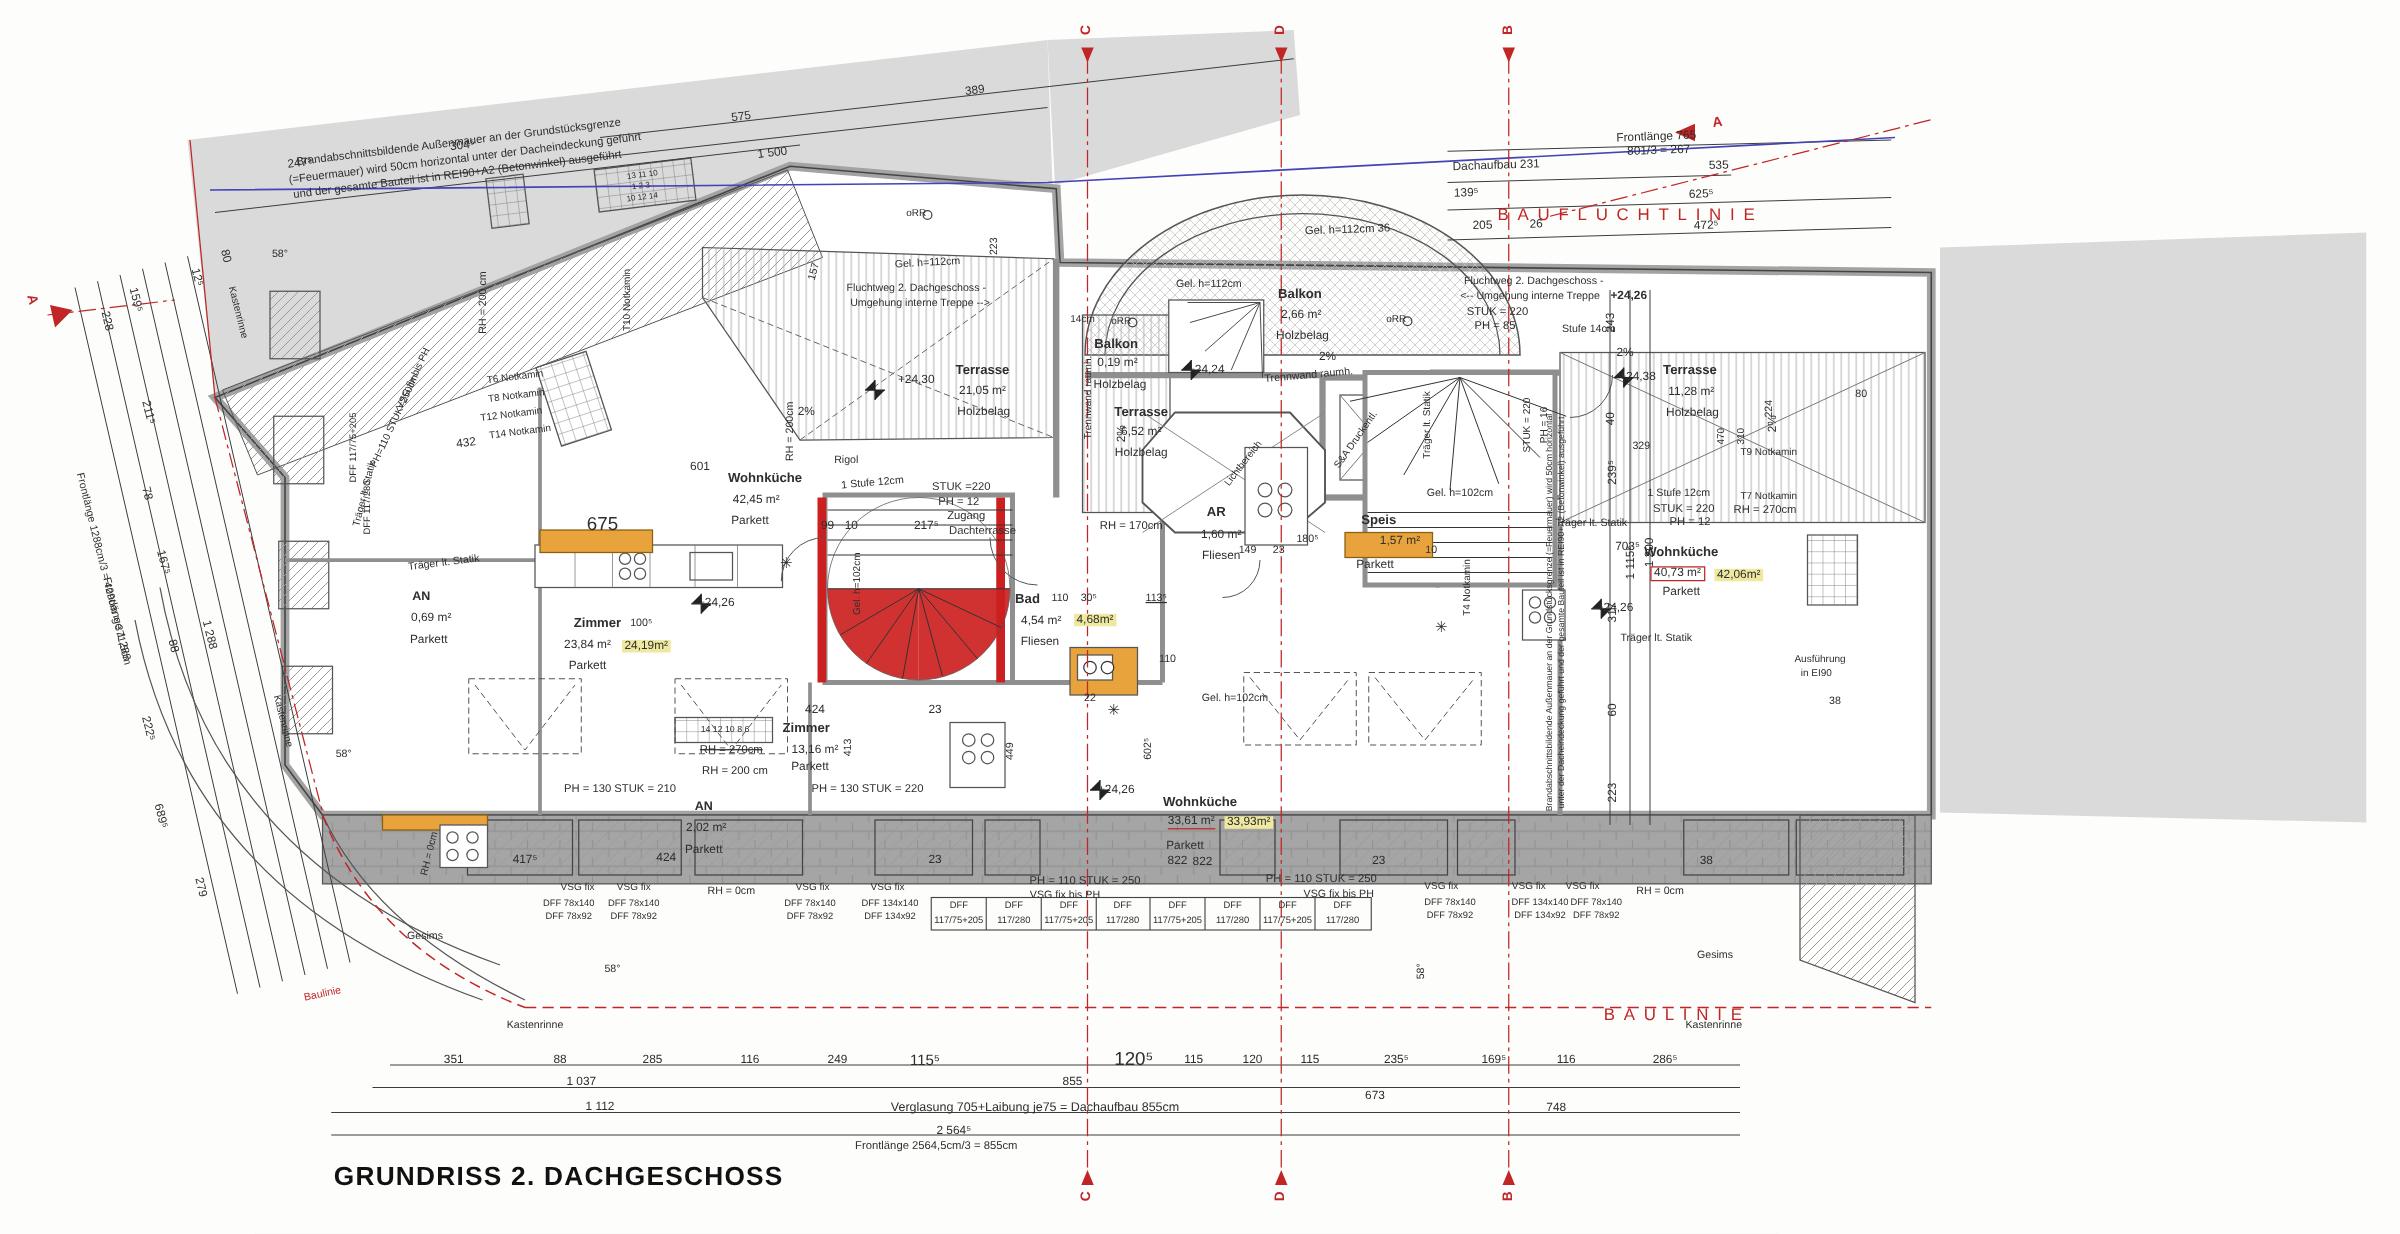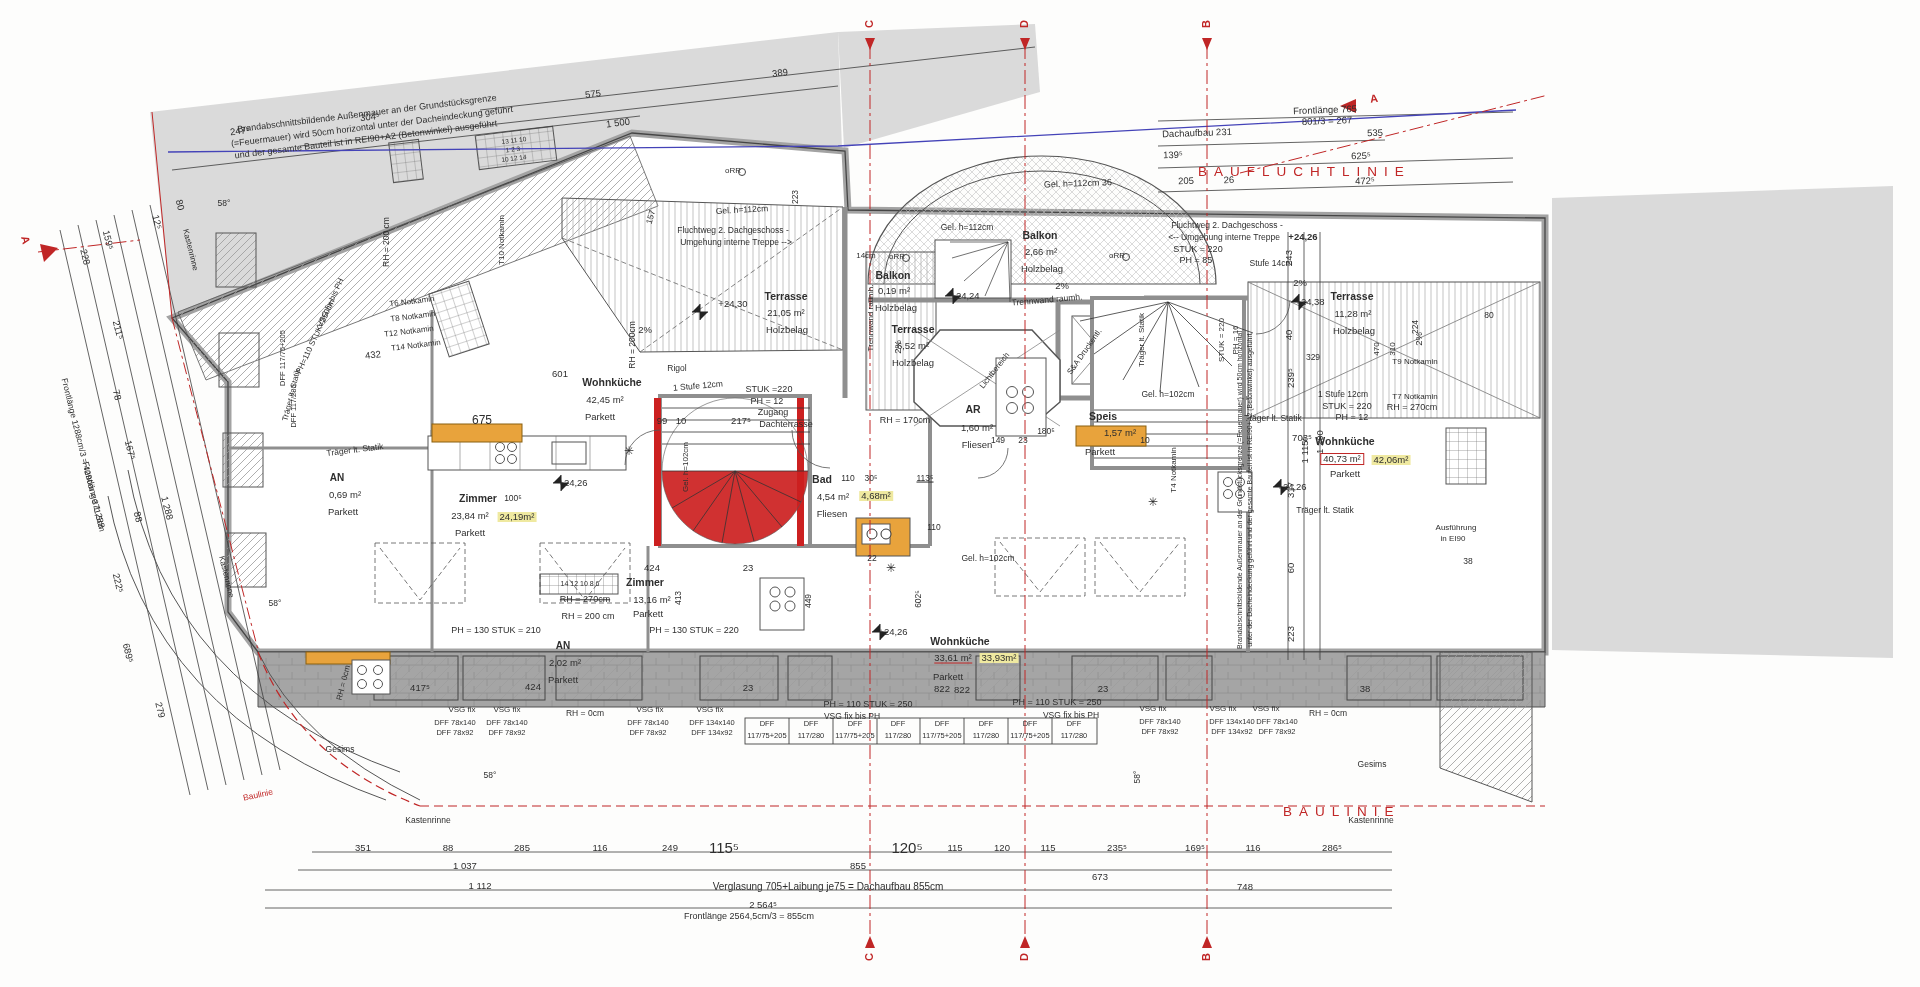--- a/index.html
+++ b/index.html
@@ -291,20 +291,21 @@
   <circle cx="906" cy="258" r="3.5" fill="none" stroke="#444"></circle>
   <circle cx="1126" cy="257" r="3.5" fill="none" stroke="#444"></circle>
   <circle cx="742" cy="172" r="3.5" fill="none" stroke="#444"></circle>
 
   <g stroke="#444" stroke-width="0.9" fill="none">
     <rect x="745" y="718" width="352" height="26"></rect>
     <path d="M789,718 V744 M833,718 V744 M877,718 V744 M920,718 V744 M964,718 V744 M1008,718 V744 M1052,718 V744"></path>
   </g>
 </svg>
 
+<div class="ttl" style="left:267px;top:930px;">GRUNDRISS 2. DACHGESCHOSS</div>
 <div class="redline" style="left:1198px;top:164px;">BAUFLUCHTLINIE</div>
 <div class="redline" style="left:1283px;top:804px;">BAULINIE</div>
 
 <span class="lbl" style="left: 367px; top: 114px; font-size: 9px; transform: translate(-50%, -50%) rotate(-7deg); color: rgb(46, 46, 46);">Brandabschnittsbildende Außenmauer an der Grundstücksgrenze</span>
     <span class="lbl" style="left: 372px; top: 127px; font-size: 9px; transform: translate(-50%, -50%) rotate(-7deg); color: rgb(46, 46, 46);">(=Feuermauer) wird 50cm horizontal unter der Dacheindeckung geführt</span>
     <span class="lbl" style="left: 366px; top: 140px; font-size: 9px; transform: translate(-50%, -50%) rotate(-7deg); color: rgb(46, 46, 46);">und der gesamte Bauteil ist in REI90+A2 (Betonwinkel) ausgeführt</span>
     <span class="lbl" style="left: 240px; top: 131px; font-size: 9.5px; transform: translate(-50%, -50%) rotate(-7deg); color: rgb(46, 46, 46);">247⁵</span>
     <span class="lbl" style="left: 370px; top: 117px; font-size: 9.5px; transform: translate(-50%, -50%) rotate(-7deg); color: rgb(46, 46, 46);">304⁵</span>
     <span class="lbl" style="left: 593px; top: 94px; font-size: 9.5px; transform: translate(-50%, -50%) rotate(-7deg); color: rgb(46, 46, 46);">575</span>
     <span class="lbl" style="left: 618px; top: 123px; font-size: 9.5px; transform: translate(-50%, -50%) rotate(-7deg); color: rgb(46, 46, 46);">1 500</span>
@@ -388,21 +389,21 @@
     <span class="lbl" style="left: 741px; top: 421px; font-size: 9.5px; transform: translate(-50%, -50%) rotate(0deg); color: rgb(46, 46, 46);">217⁵</span>
     <span class="lbl" style="left: 786px; top: 425px; font-size: 9px; transform: translate(-50%, -50%) rotate(0deg); color: rgb(46, 46, 46);">Dachterrasse</span>
     <span class="lbl" style="left: 662px; top: 421px; font-size: 9.5px; transform: translate(-50%, -50%) rotate(0deg); color: rgb(46, 46, 46);">99</span>
     <span class="lbl" style="left: 681px; top: 421px; font-size: 9.5px; transform: translate(-50%, -50%) rotate(0deg); color: rgb(46, 46, 46);">10</span>
     <span class="lbl" style="left: 632px; top: 345px; font-size: 8.5px; transform: translate(-50%, -50%) rotate(-90deg); color: rgb(46, 46, 46);">RH = 200cm</span>
     <span class="lbl" style="left: 386px; top: 242px; font-size: 8.5px; transform: translate(-50%, -50%) rotate(-90deg); color: rgb(46, 46, 46);">RH = 200 cm</span>
     <span class="lbl" style="left: 612px; top: 383px; font-size: 10.5px; transform: translate(-50%, -50%) rotate(0deg); color: rgb(46, 46, 46); font-weight: bold;">Wohnküche</span>
     <span class="lbl" style="left: 605px; top: 400px; font-size: 9.5px; transform: translate(-50%, -50%) rotate(0deg); color: rgb(46, 46, 46);">42,45 m²</span>
     <span class="lbl" style="left: 600px; top: 417px; font-size: 9.5px; transform: translate(-50%, -50%) rotate(0deg); color: rgb(46, 46, 46);">Parkett</span>
     <span class="lbl" style="left: 560px; top: 374px; font-size: 9.5px; transform: translate(-50%, -50%) rotate(0deg); color: rgb(46, 46, 46);">601</span>
-    <span class="lbl" style="left: 482px; top: 420px; font-size: 12px; transform: translate(-50%, -50%) rotate(0deg); color: rgb(46, 46, 46);">675</span>
+    <span class="lbl" style="left: 482px; top: 420px; font-size: 15px; transform: translate(-50%, -50%) rotate(0deg); color: rgb(46, 46, 46);">675</span>
     <span class="lbl" style="left: 373px; top: 355px; font-size: 9.5px; transform: translate(-50%, -50%) rotate(-7deg); color: rgb(46, 46, 46);">432</span>
     <span class="lbl" style="left: 355px; top: 450px; font-size: 8.5px; transform: translate(-50%, -50%) rotate(-7deg); color: rgb(46, 46, 46);">Träger lt. Statik</span>
     <span class="lbl" style="left: 292px; top: 395px; font-size: 8px; transform: translate(-50%, -50%) rotate(-76deg); color: rgb(46, 46, 46);">Träger lt. Statik</span>
     <span class="lbl" style="left: 412px; top: 302px; font-size: 8px; transform: translate(-50%, -50%) rotate(-7deg); color: rgb(46, 46, 46);">T6 Notkamin</span>
     <span class="lbl" style="left: 413px; top: 317px; font-size: 8px; transform: translate(-50%, -50%) rotate(-7deg); color: rgb(46, 46, 46);">T8 Notkamin</span>
     <span class="lbl" style="left: 409px; top: 332px; font-size: 8px; transform: translate(-50%, -50%) rotate(-7deg); color: rgb(46, 46, 46);">T12 Notkamin</span>
     <span class="lbl" style="left: 416px; top: 346px; font-size: 8px; transform: translate(-50%, -50%) rotate(-7deg); color: rgb(46, 46, 46);">T14 Notkamin</span>
     <span class="lbl" style="left: 502px; top: 240px; font-size: 8px; transform: translate(-50%, -50%) rotate(-90deg); color: rgb(46, 46, 46);">T10 Notkamin</span>
     <span class="lbl" style="left: 331px; top: 303px; font-size: 8px; transform: translate(-50%, -50%) rotate(-65deg); color: rgb(46, 46, 46);">VSG fix bis PH</span>
     <span class="lbl" style="left: 316px; top: 337px; font-size: 8px; transform: translate(-50%, -50%) rotate(-65deg); color: rgb(46, 46, 46);">PH=110 STUK=250cm</span>
@@ -555,21 +556,21 @@
     <span class="lbl" style="left: 1074px; top: 736px; font-size: 7.5px; transform: translate(-50%, -50%) rotate(0deg); color: rgb(46, 46, 46);">117/280</span>
     <span class="lbl" style="left: 340px; top: 749px; font-size: 8.5px; transform: translate(-50%, -50%) rotate(0deg); color: rgb(46, 46, 46);">Gesims</span>
     <span class="lbl" style="left: 1372px; top: 764px; font-size: 8.5px; transform: translate(-50%, -50%) rotate(0deg); color: rgb(46, 46, 46);">Gesims</span>
     <span class="lbl" style="left: 428px; top: 820px; font-size: 8.5px; transform: translate(-50%, -50%) rotate(0deg); color: rgb(46, 46, 46);">Kastenrinne</span>
     <span class="lbl" style="left: 1371px; top: 820px; font-size: 8.5px; transform: translate(-50%, -50%) rotate(0deg); color: rgb(46, 46, 46);">Kastenrinne</span>
     <span class="lbl" style="left: 363px; top: 848px; font-size: 9.5px; transform: translate(-50%, -50%) rotate(0deg); color: rgb(46, 46, 46);">351</span>
     <span class="lbl" style="left: 448px; top: 848px; font-size: 9.5px; transform: translate(-50%, -50%) rotate(0deg); color: rgb(46, 46, 46);">88</span>
     <span class="lbl" style="left: 522px; top: 848px; font-size: 9.5px; transform: translate(-50%, -50%) rotate(0deg); color: rgb(46, 46, 46);">285</span>
     <span class="lbl" style="left: 600px; top: 848px; font-size: 9.5px; transform: translate(-50%, -50%) rotate(0deg); color: rgb(46, 46, 46);">116</span>
     <span class="lbl" style="left: 670px; top: 848px; font-size: 9.5px; transform: translate(-50%, -50%) rotate(0deg); color: rgb(46, 46, 46);">249</span>
-    <span class="lbl" style="left: 724px; top: 848px; font-size: 15px; transform: translate(-50%, -50%) rotate(0deg); color: rgb(46, 46, 46);">115⁵</span>
+    <span class="lbl" style="left: 740px; top: 848px; font-size: 12px; transform: translate(-50%, -50%) rotate(0deg); color: rgb(46, 46, 46);">115⁵</span>
     <span class="lbl" style="left: 907px; top: 848px; font-size: 15px; transform: translate(-50%, -50%) rotate(0deg); color: rgb(46, 46, 46);">120⁵</span>
     <span class="lbl" style="left: 955px; top: 848px; font-size: 9.5px; transform: translate(-50%, -50%) rotate(0deg); color: rgb(46, 46, 46);">115</span>
     <span class="lbl" style="left: 1002px; top: 848px; font-size: 9.5px; transform: translate(-50%, -50%) rotate(0deg); color: rgb(46, 46, 46); text-align: right;">120</span>
     <span class="lbl" style="left: 1048px; top: 848px; font-size: 9.5px; transform: translate(-50%, -50%) rotate(0deg); color: rgb(46, 46, 46);">115</span>
     <span class="lbl" style="left: 1117px; top: 848px; font-size: 9.5px; transform: translate(-50%, -50%) rotate(0deg); color: rgb(46, 46, 46);">235⁵</span>
     <span class="lbl" style="left: 1195px; top: 848px; font-size: 9.5px; transform: translate(-50%, -50%) rotate(0deg); color: rgb(46, 46, 46);">169⁵</span>
     <span class="lbl" style="left: 1253px; top: 848px; font-size: 9.5px; transform: translate(-50%, -50%) rotate(0deg); color: rgb(46, 46, 46);">116</span>
     <span class="lbl" style="left: 1332px; top: 848px; font-size: 9.5px; transform: translate(-50%, -50%) rotate(0deg); color: rgb(46, 46, 46);">286⁵</span>
     <span class="lbl" style="left: 465px; top: 866px; font-size: 9.5px; transform: translate(-50%, -50%) rotate(0deg); color: rgb(46, 46, 46);">1 037</span>
     <span class="lbl" style="left: 858px; top: 866px; font-size: 9.5px; transform: translate(-50%, -50%) rotate(0deg); color: rgb(46, 46, 46);">855</span>

